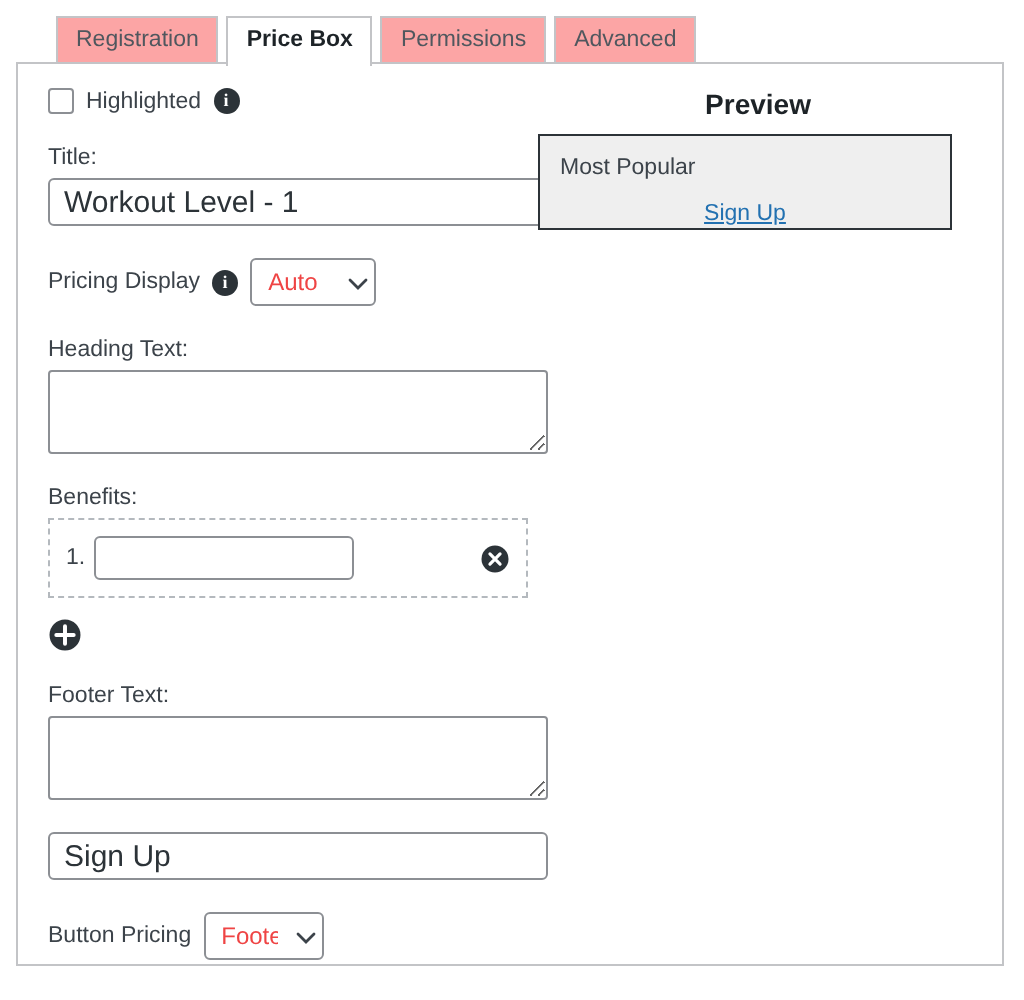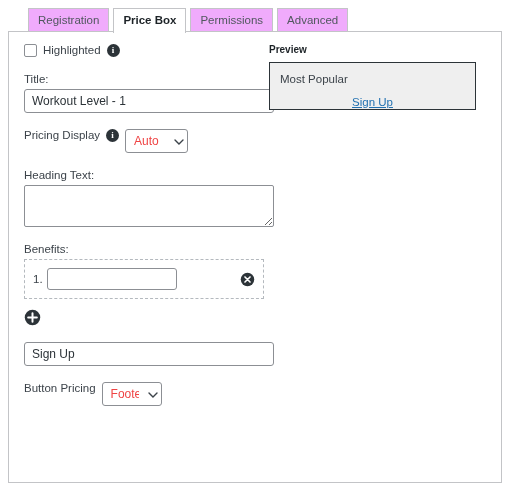--- a/index.html
+++ b/index.html
@@ -28,21 +28,21 @@
   .tabs {
     display: flex;
     align-items: flex-end;
     gap: 4px;
     padding-left: 20px;
     height: 24px;
   }
   .tab {
     border: 1px solid #c3c4c7;
     border-bottom: none;
-    background: #f0abfc;
+    background: #fca5a5;
     color: #50575e;
     font-size: 11.5px;
     line-height: 1;
     padding: 6px 9px 6px 9px;
     height: 11px;
     box-sizing: content-box;
     cursor: pointer;
     border-radius: 0;
     position: relative;
     white-space: nowrap;
@@ -84,21 +84,21 @@
 
   
   .field-label {
     font-size: 11.5px;
     color: #3c434a;
     margin-bottom: 4px;
     display: block;
   }
   .row-inline {
     display: flex;
-    align-items: flex-start;
+    align-items: center;
     gap: 6px;
   }
   .checkbox {
     width: 13px;
     height: 13px;
     border: 1px solid #8c8f94;
     background: #fff;
     box-sizing: border-box;
     display: inline-block;
     border-radius: 2px;
@@ -125,21 +125,21 @@
     cursor: pointer;
   }
   .text-input {
     width: 100%;
     height: 24px;
     border: 1px solid #8c8f94;
     border-radius: 3px;
     background: #fff;
     box-sizing: border-box;
     font-family: "Liberation Sans", sans-serif;
-    font-size: 12px;
+    font-size: 15px;
     color: #2c3338;
     padding: 0 7px;
     outline: none;
   }
   .textarea {
     width: 100%;
     height: 42px;
     border: 1px solid #8c8f94;
     border-radius: 2px;
     background: #fff;
@@ -224,24 +224,25 @@
   .benefit-add {
     margin-top: 10px;
     width: 17px;
     height: 17px;
     cursor: pointer;
     display: block;
   }
 
   
   .preview-title {
-    font-size: 10px;
+    font-size: 14px;
     font-weight: bold;
     color: #1d2327;
     margin-bottom: 7px;
+    text-align: center;
   }
   .preview-box {
     width: 207px;
     height: 48px;
     background: #efefef;
     border: 1px solid #2c3338;
     box-sizing: border-box;
     position: relative;
   }
   .preview-heading {
@@ -331,20 +332,24 @@
         </span>
       </div>
       <span class="benefit-add">
         <svg viewBox="0 0 18 18" width="17" height="17">
           <circle cx="9" cy="9" r="8.2" fill="#2c3338"></circle>
           <path d="M9 4.4 L9 13.6 M4.4 9 L13.6 9" stroke="#ffffff" stroke-width="2.1" stroke-linecap="round"></path>
         </svg>
       </span>
     </div>
 
+    <div class="block">
+      <label class="field-label">Footer Text:</label>
+      <textarea class="textarea" style=""></textarea>
+    </div>
 
     <div class="block">
       <input class="text-input" type="text" value="Sign Up" style="">
     </div>
 
     <div class="block row-inline">
       <span class="chk-label">Button Pricing</span>
       <span class="select-wrap">
         <select class="select" style="width:60px;">
           <option>Footer</option>

